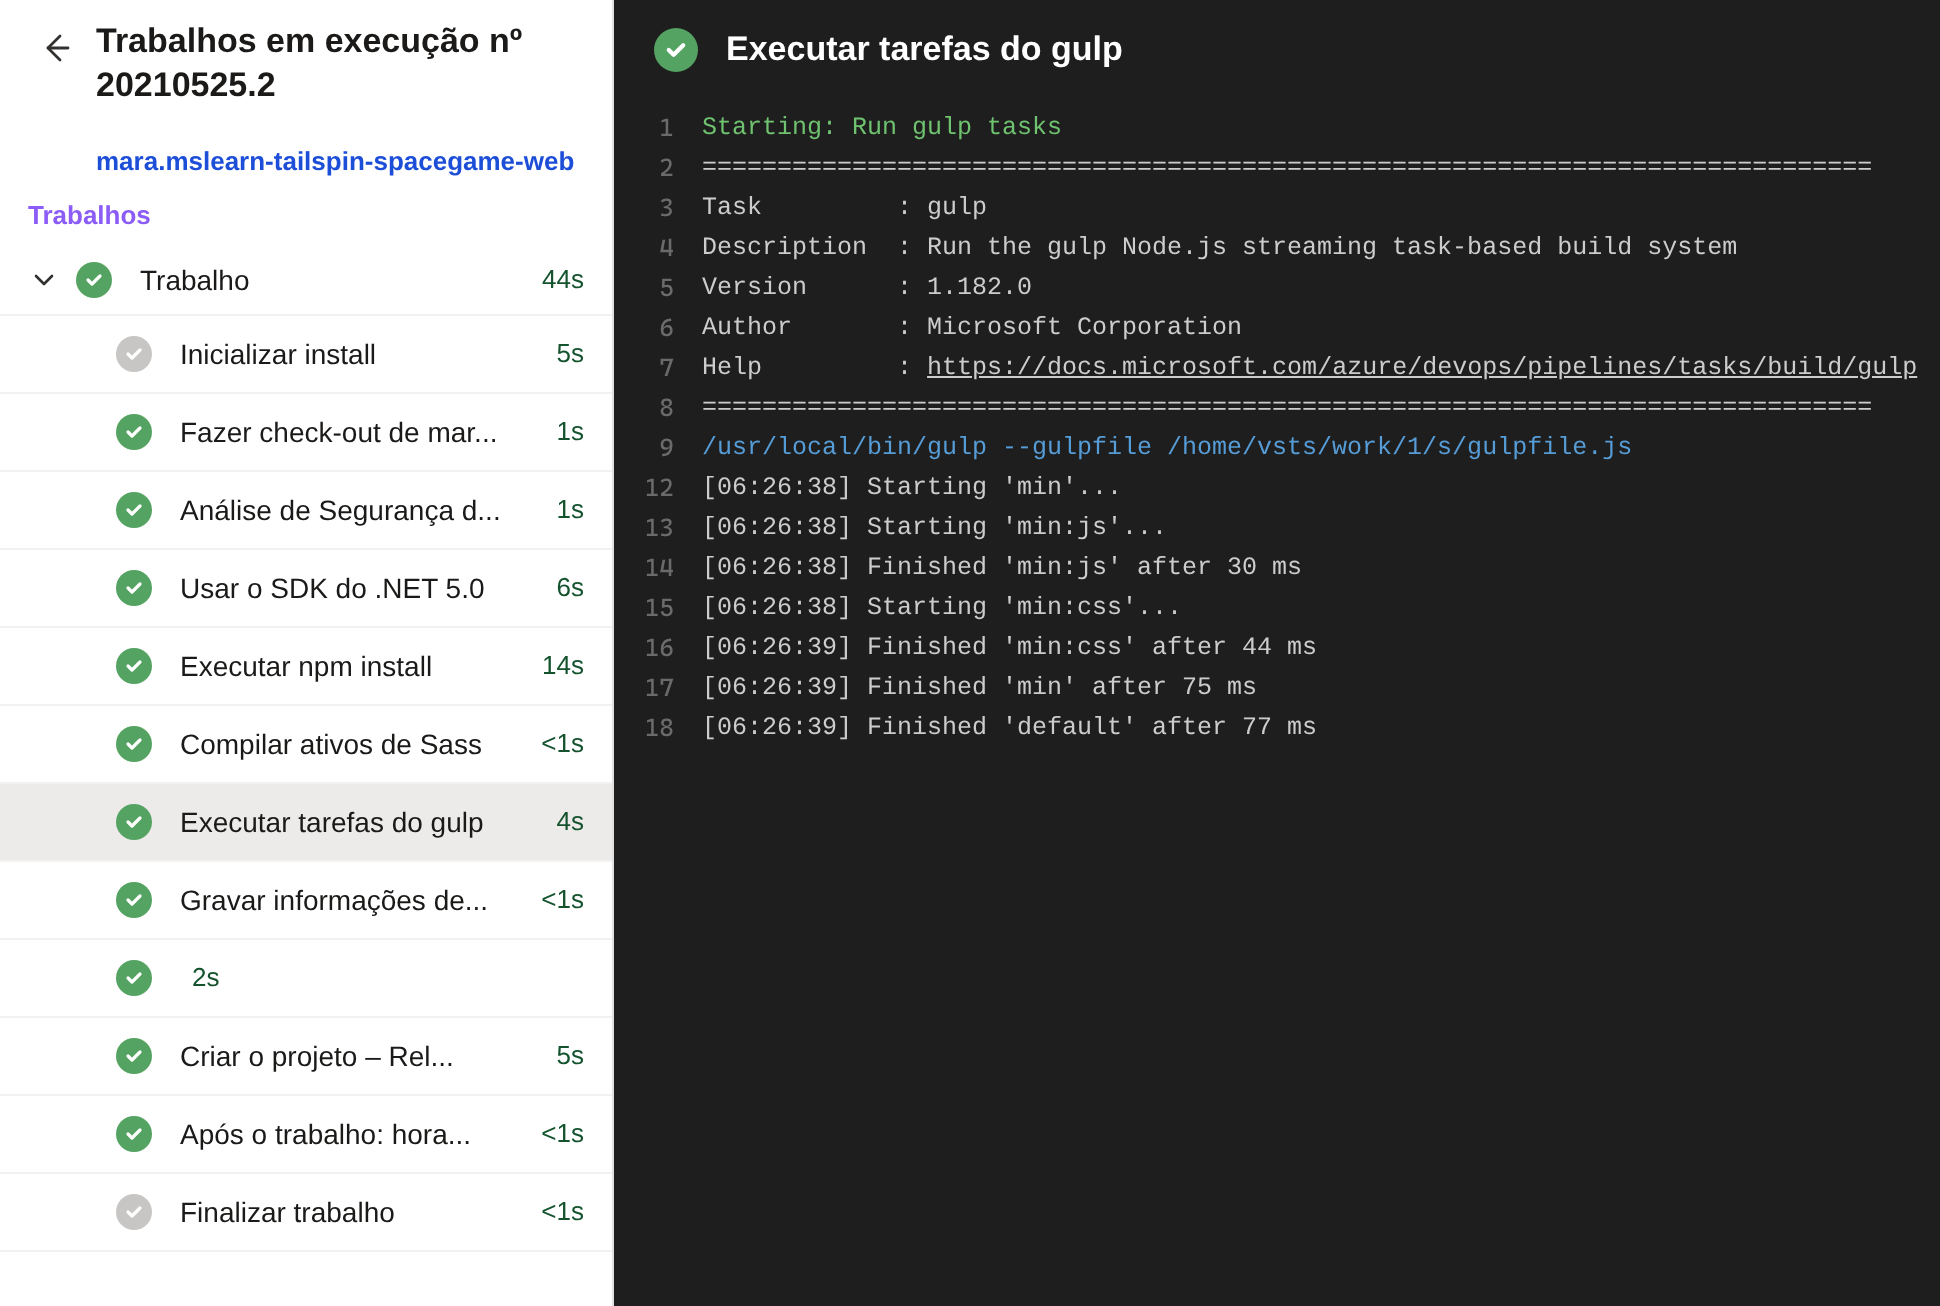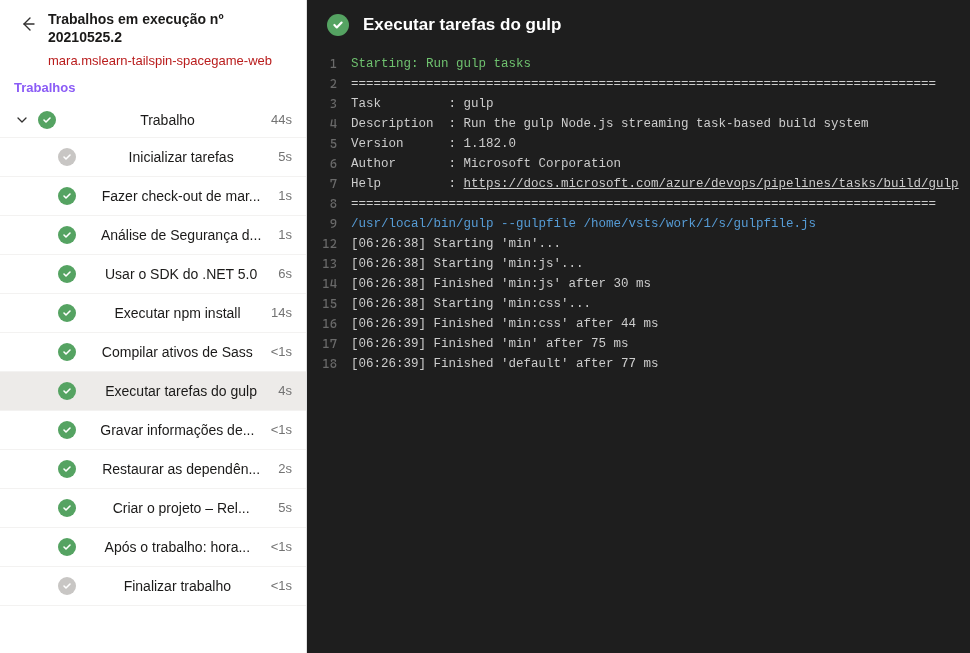--- a/index.html
+++ b/index.html
@@ -32,31 +32,32 @@
   align-items: center;
   justify-content: center;
   cursor: pointer;
   margin-right: 6px;
   margin-top: 2px;
   flex-shrink: 0;
 }
 .back-btn svg { width: 16px; height: 16px; }
 .title-block { flex: 1; }
 .run-title {
-  font-size: 14px;
+  font-size: 17px;
   font-weight: 600;
   line-height: 1.3;
   color: #1b1a19;
 }
 .breadcrumb {
   font-size: 13px;
-  color: #b91c1c;
-  margin-top: 6px;
+  color: #1d4ed8;
+  margin-top: 18px;
   line-height: 1.35;
   word-break: break-word;
+  font-weight: bold;
 }
 .section-label {
   font-size: 13px;
   font-weight: 600;
   color: #8b5cf6;
   padding: 4px 14px 8px 14px;
 }
 .job-group {
   display: flex;
   align-items: center;
@@ -87,26 +88,25 @@
 .status-icon.success { background: #55a362; }
 .status-icon.neutral { background: #c8c6c4; }
 .status-icon svg { width: 10px; height: 10px; }
 .job-label {
   flex: 1;
   font-size: 14px;
   color: #1b1a19;
   white-space: nowrap;
   overflow: hidden;
   text-overflow: ellipsis;
-  text-align: center;
 }
 .job-group .job-label { font-weight: 400; }
 .duration {
   font-size: 13px;
-  color: #737373;
+  color: #14532d;
   white-space: nowrap;
   flex-shrink: 0;
   padding-left: 6px;
   text-align: center;
 }
 .step-row {
   display: flex;
   align-items: center;
   padding: 10px 14px 10px 58px;
   cursor: pointer;
@@ -201,21 +201,21 @@
     <span class="duration">44s</span>
   </div>
 
   <div id="steps-container">
       <div class="step-row">
         <span class="status-icon neutral">
           <svg viewBox="0 0 10 10">
             <path d="M2 5 L4 7 L8 3" stroke="#fff" stroke-width="1.6" fill="none" stroke-linecap="round" stroke-linejoin="round"></path>
           </svg>
         </span>
-        <span class="job-label">Inicializar tarefas</span>
+        <span class="job-label">Inicializar install</span>
         <span class="duration">5s</span>
       </div>
       <div class="step-row">
         <span class="status-icon success">
           <svg viewBox="0 0 10 10">
             <path d="M2 5 L4 7 L8 3" stroke="#fff" stroke-width="1.6" fill="none" stroke-linecap="round" stroke-linejoin="round"></path>
           </svg>
         </span>
         <span class="job-label">Fazer check-out de mar...</span>
         <span class="duration">1s</span>
@@ -273,21 +273,20 @@
         </span>
         <span class="job-label">Gravar informações de...</span>
         <span class="duration">&lt;1s</span>
       </div>
       <div class="step-row">
         <span class="status-icon success">
           <svg viewBox="0 0 10 10">
             <path d="M2 5 L4 7 L8 3" stroke="#fff" stroke-width="1.6" fill="none" stroke-linecap="round" stroke-linejoin="round"></path>
           </svg>
         </span>
-        <span class="job-label">Restaurar as dependên...</span>
         <span class="duration">2s</span>
       </div>
       <div class="step-row">
         <span class="status-icon success">
           <svg viewBox="0 0 10 10">
             <path d="M2 5 L4 7 L8 3" stroke="#fff" stroke-width="1.6" fill="none" stroke-linecap="round" stroke-linejoin="round"></path>
           </svg>
         </span>
         <span class="job-label">Criar o projeto – Rel...</span>
         <span class="duration">5s</span>

